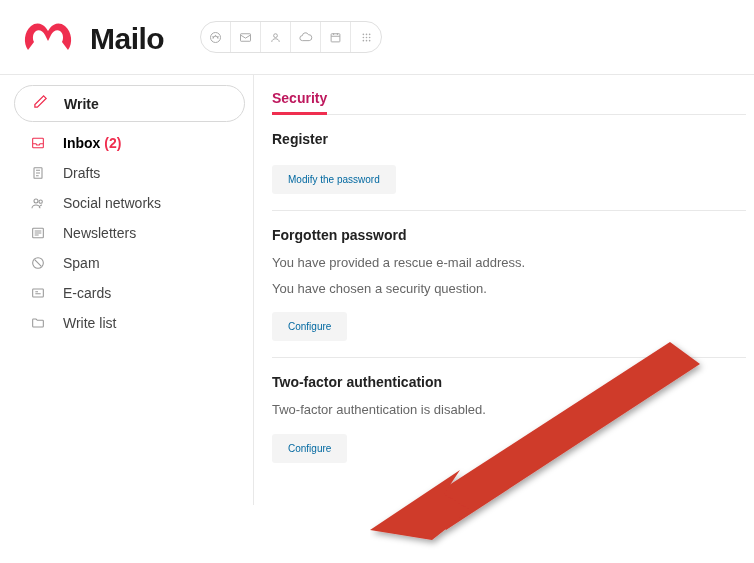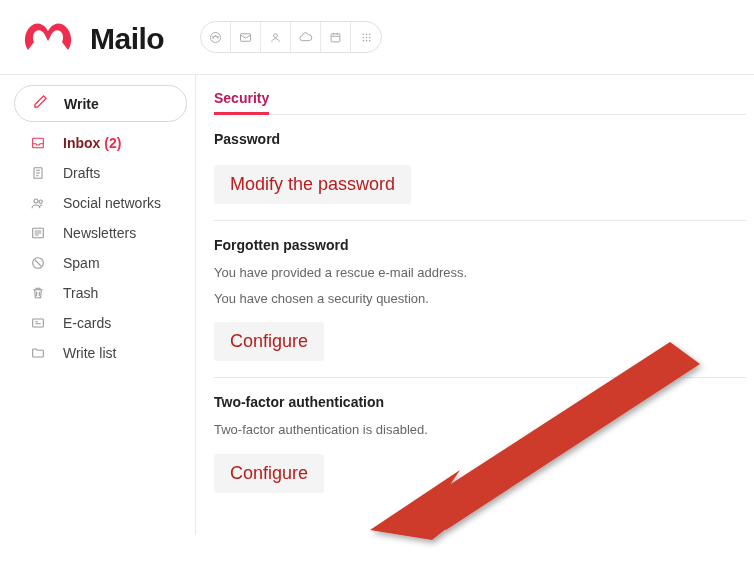--- a/index.html
+++ b/index.html
@@ -45,21 +45,21 @@
       color: #aaa;
       cursor: pointer;
     }
     .toolbar-item:last-child { border-right: none; }
     .toolbar-item svg { width: 15px; height: 15px; }
     .content {
       display: flex;
       border-top: 1px solid #e8e8e8;
     }
     .sidebar {
-      width: 196px;
+      width: 254px;
       padding: 10px 8px 10px 14px;
       border-right: 1px solid #e8e8e8;
     }
     .compose-btn {
       display: flex;
       align-items: center;
       gap: 16px;
       padding: 8px 18px;
       border: 1px solid #d8d8d8;
       border-radius: 24px;
@@ -87,21 +87,21 @@
     .folder-icon {
       width: 16px;
       display: flex;
       justify-content: center;
       color: #999;
     }
     .folder-icon svg { width: 16px; height: 16px; }
     .folder.active { color: #ef2e4f; font-weight: 700; }
     .folder.active .folder-icon { color: #ef2e4f; }
     .folder .count { color: #ef2e4f; font-weight: 700; margin-left: 4px; }
-    .folder.active .label-base { color: #7f1d1d; }
+    .folder.active .label-base { color: #000000; }
     .main {
       flex: 1;
       padding: 14px 8px 10px 18px;
     }
     .tab {
       display: inline-block;
       font-size: 14px;
       font-weight: 700;
       color: #be185d;
       padding-bottom: 6px;
@@ -131,22 +131,22 @@
       color: #666;
       margin-bottom: 6px;
       line-height: 1.5;
     }
     .action-btn {
       display: inline-block;
       background: #f4f4f4;
       border: none;
       border-radius: 3px;
       padding: 9px 16px;
-      font-size: 18px;
-      color: #b91c1c;
+      font-size: 10px;
+      color: #0369a1;
       cursor: pointer;
       margin-top: 8px;
     }
     .arrow-overlay {
       position: absolute;
       left: 370px;
       top: 332px;
       pointer-events: none;
     }
   </style>
@@ -264,28 +264,20 @@
             <svg viewBox="0 0 24 24" fill="none" stroke="currentColor" stroke-width="1.6">
               <circle cx="12" cy="12" r="8"></circle>
               <path d="M7 7l10 10"></path>
             </svg>
           </span>
         <span>Spam</span>
       </li>
       <li class="folder">
         <span class="folder-icon">
             <svg viewBox="0 0 24 24" fill="none" stroke="currentColor" stroke-width="1.6">
-              <path d="M5 7h14M9 7V5h6v2M7 7l1 12h8l1-12M10 10v7M14 10v7"></path>
-            </svg>
-          </span>
-        <span>Trash</span>
-      </li>
-      <li class="folder">
-        <span class="folder-icon">
-            <svg viewBox="0 0 24 24" fill="none" stroke="currentColor" stroke-width="1.6">
               <rect x="4" y="6" width="16" height="12" rx="1"></rect>
               <path d="M8 10h4M8 13h8"></path>
             </svg>
           </span>
         <span>E-cards</span>
       </li>
       <li class="folder">
         <span class="folder-icon">
             <svg viewBox="0 0 24 24" fill="none" stroke="currentColor" stroke-width="1.6">
               <path d="M4 7a1 1 0 0 1 1-1h4l2 2h8a1 1 0 0 1 1 1v8a1 1 0 0 1-1 1H5a1 1 0 0 1-1-1V7z"></path>
@@ -294,21 +286,21 @@
         <span>Write list</span>
       </li>
     </ul>
   </aside>
 
   <main class="main">
     <div class="tab">Security</div>
     <div class="divider"></div>
 
     <div class="section">
-      <h3>Password</h3>
+      <h3>Register</h3>
       <button class="action-btn">Modify the password</button>
     </div>
 
     <div class="section">
       <h3>Forgotten password</h3>
       <p>You have provided a rescue e-mail address.</p>
       <p>You have chosen a security question.</p>
       <button class="action-btn">Configure</button>
     </div>
 

